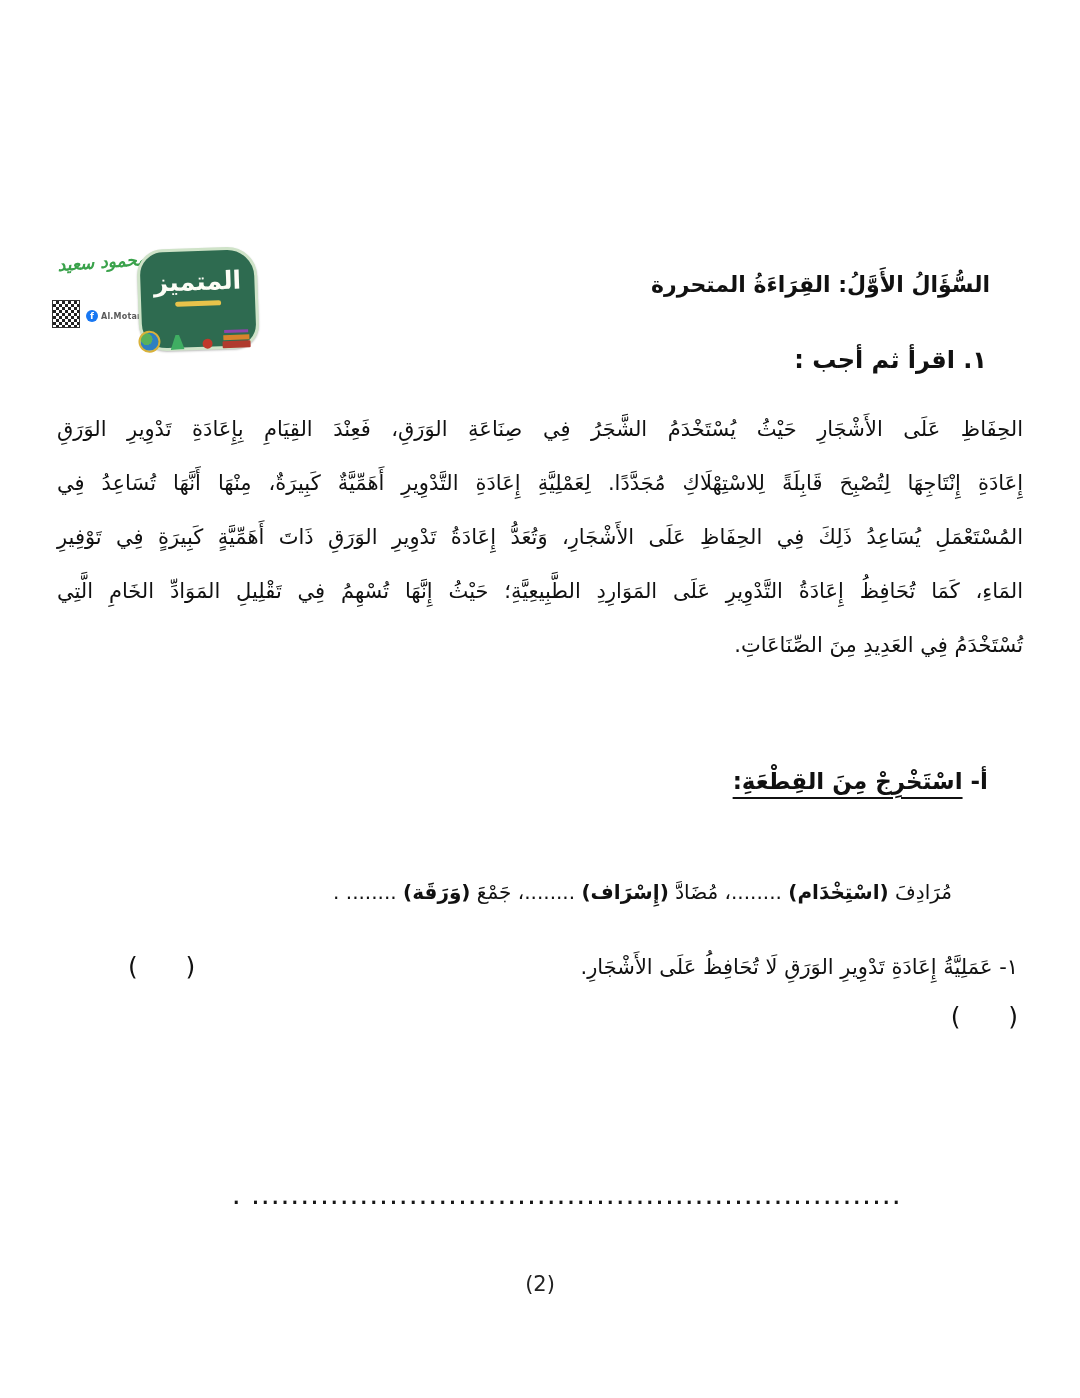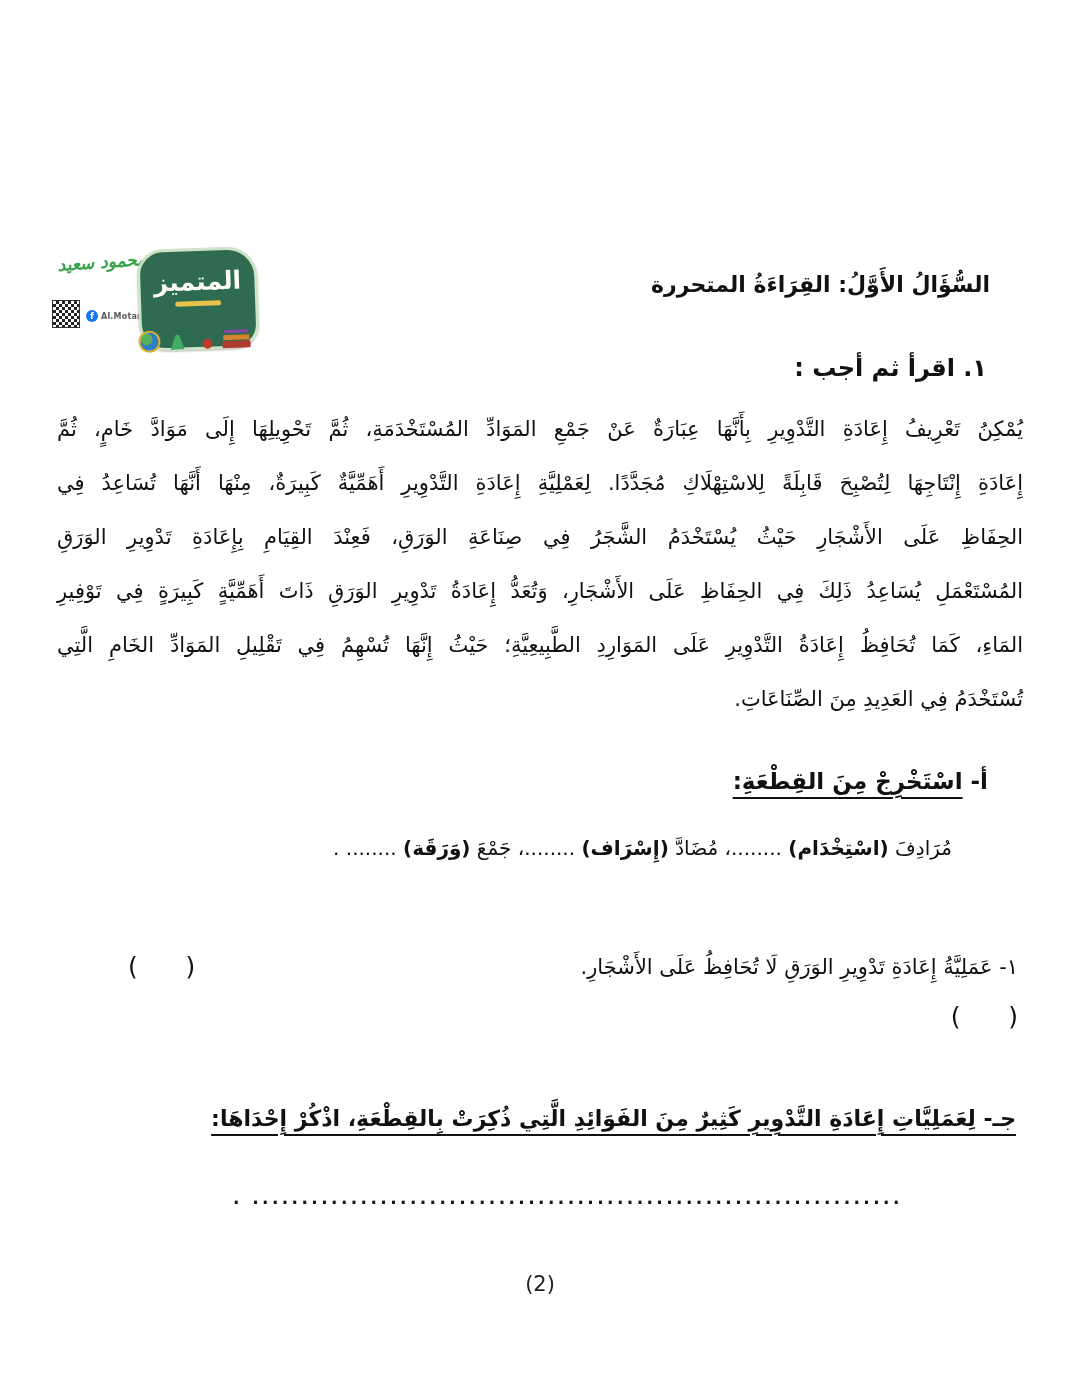--- a/index.html
+++ b/index.html
@@ -47,30 +47,30 @@
     background:radial-gradient(circle at 35% 35%, #58b05c 0 35%, #2f7fc1 36% 100%);
     border:2px solid #d9b23a;}
   .flask{left:28px;bottom:-2px;width:14px;height:15px;background:#3fae62;
     clip-path:polygon(38% 0,62% 0,100% 100%,0 100%);}
   .books{right:6px;bottom:-2px;width:28px;height:7px;background:#b03a2e;border-radius:1px;
     box-shadow:0 -7px 0 -1px #d8842c, 0 -13px 0 -2px #8e44ad;}
   .apple{right:44px;bottom:-2px;width:10px;height:10px;border-radius:50%;background:#c0392b;}
 
   
   .title{top:272px;right:90px;font-size:22px;font-weight:700;}
-  .instruction{top:354px;right:93px;font-size:24px;font-weight:700;}
+  .instruction{top:346px;right:93px;font-size:24px;font-weight:700;}
 
   .passage{top:402px;right:57px;width:966px;font-size:21px;line-height:54px;text-align:right;}
   .p-line{text-align:justify;text-align-last:justify;}
   .p-line.last{text-align:left;text-align-last:right;}
 
   .sec-head{font-weight:700;}
   .u{text-decoration:underline;text-decoration-thickness:2px;text-underline-offset:8px;}
   .sec-a{top:768px;right:92px;font-size:23px;text-align:center;}
-  .fill-line{top:836px;right:128px;font-size:20px;font-weight:400;}
+  .fill-line{top:880px;right:128px;font-size:20px;font-weight:400;}
   .fill-line .b{font-weight:700;}
   .sec-b{top:890px;right:64px;font-size:23px;}
 
   .tf-row{left:128px;right:62px;display:flex;justify-content:space-between;align-items:center;direction:rtl;font-size:21px;}
   .tf-row-1{top:952px;}
   .tf-row-2{top:1002px;}
   .tf-text{white-space:nowrap;}
   .slot{white-space:pre;font-size:25px;font-weight:400;direction:ltr;}
 
   .sec-c{top:1106px;right:64px;font-size:22px;}
@@ -97,23 +97,22 @@
       <div class="deco flask"></div>
       <div class="deco books"></div>
       <div class="deco apple"></div>
     </div>
   </div>
 
   <div class="abs ar title">السُّؤَالُ الأَوَّلُ: القِرَاءَةُ المتحررة</div>
   <div class="abs ar instruction">١. اقرأ ثم أجب :</div>
 
   <div class="abs ar passage">
-    <div class="p-line">يُمْكِنُ تَعْرِيفُ إِعَادَةِ التَّدْوِيرِ بِأَنَّهَا عِبَارَةٌ عَنْ جَمْعِ المَوَادِّ المُسْتَخْدَمَةِ، ثُمَّ تَحْوِيلِهَا إِلَى مَوَادَّ خَامٍ، ثُمَّ</div>
+    <div class="p-line">الحِفَاظِ عَلَى الأَشْجَارِ حَيْثُ يُسْتَخْدَمُ الشَّجَرُ فِي صِنَاعَةِ الوَرَقِ، فَعِنْدَ القِيَامِ بِإِعَادَةِ تَدْوِيرِ الوَرَقِ</div>
     <div class="p-line">إِعَادَةِ إِنْتَاجِهَا لِتُصْبِحَ قَابِلَةً لِلاسْتِهْلَاكِ مُجَدَّدًا. لِعَمْلِيَّةِ إِعَادَةِ التَّدْوِيرِ أَهَمِّيَّةٌ كَبِيرَةٌ، مِنْهَا أَنَّهَا تُسَاعِدُ فِي</div>
-    <div class="p-line">الحِفَاظِ عَلَى الأَشْجَارِ حَيْثُ يُسْتَخْدَمُ الشَّجَرُ فِي صِنَاعَةِ الوَرَقِ، فَعِنْدَ القِيَامِ بِإِعَادَةِ تَدْوِيرِ الوَرَقِ</div>
     <div class="p-line">المُسْتَعْمَلِ يُسَاعِدُ ذَلِكَ فِي الحِفَاظِ عَلَى الأَشْجَارِ، وَتُعَدُّ إِعَادَةُ تَدْوِيرِ الوَرَقِ ذَاتَ أَهَمِّيَّةٍ كَبِيرَةٍ فِي تَوْفِيرِ</div>
     <div class="p-line">المَاءِ، كَمَا تُحَافِظُ إِعَادَةُ التَّدْوِيرِ عَلَى المَوَارِدِ الطَّبِيعِيَّةِ؛ حَيْثُ إِنَّهَا تُسْهِمُ فِي تَقْلِيلِ المَوَادِّ الخَامِ الَّتِي</div>
     <div class="p-line last">تُسْتَخْدَمُ فِي العَدِيدِ مِنَ الصِّنَاعَاتِ.</div>
   </div>
 
   <div class="abs ar sec-head sec-a">
     <span>أ-</span>
     <span class="u">اسْتَخْرِجْ مِنَ القِطْعَةِ:</span>
   </div>
 
@@ -125,21 +124,18 @@
       <span>١-</span>
       <span>عَمَلِيَّةُ إِعَادَةِ تَدْوِيرِ الوَرَقِ لَا تُحَافِظُ عَلَى الأَشْجَارِ.</span>
     </span>
     <span class="slot">(      )</span>
   </div>
 
   <div class="abs tf-row tf-row-2">
     <span class="slot">(      )</span>
   </div>
 
-  <div class="abs ar sec-head sec-c">
-    <span class="u">جـ- لِعَمَلِيَّاتِ إِعَادَةِ التَّدْوِيرِ كَثِيرٌ مِنَ الفَوَائِدِ الَّتِي ذُكِرَتْ بِالقِطْعَةِ، اذْكُرْ إِحْدَاهَا:</span>
-  </div>
 
   <div class="abs answer-dots">. ........................................................................</div>
 
   <div class="abs page-num">(2)</div>
 
 </div>
 
 </body></html>

